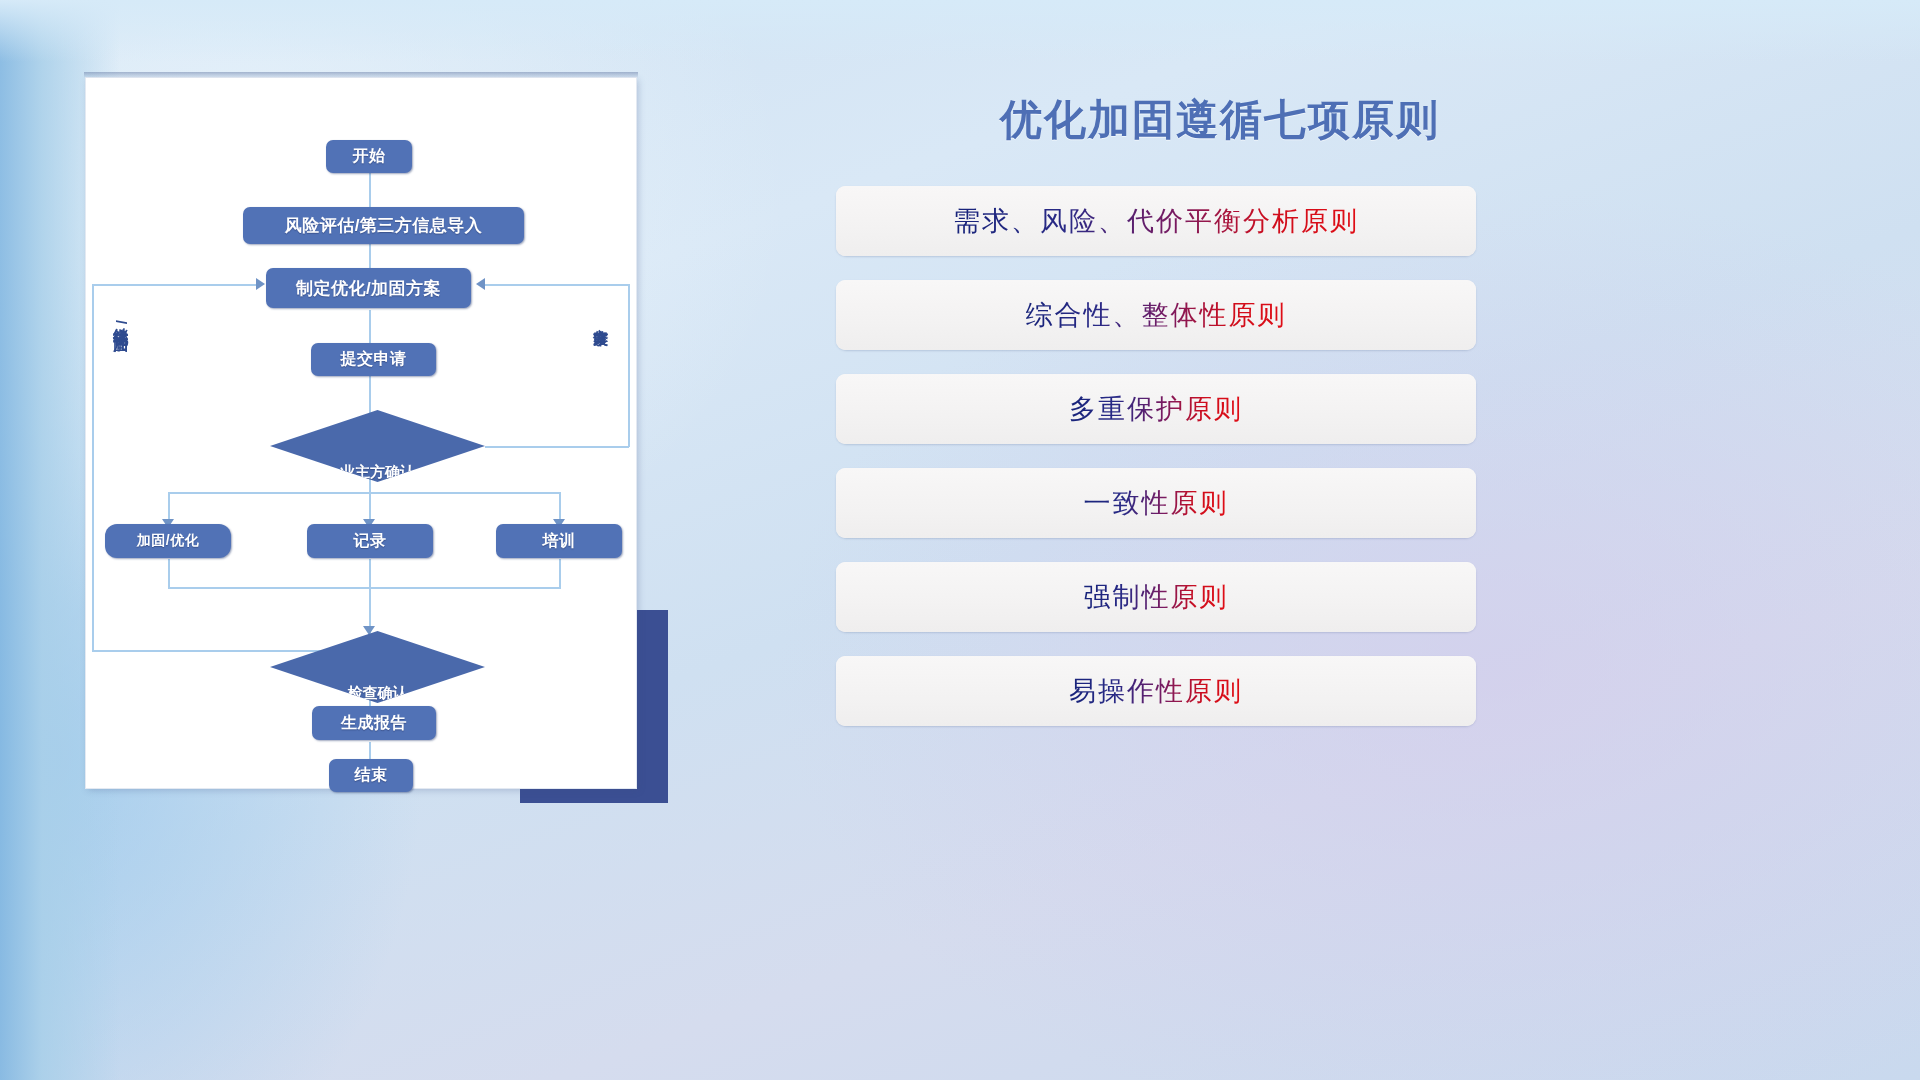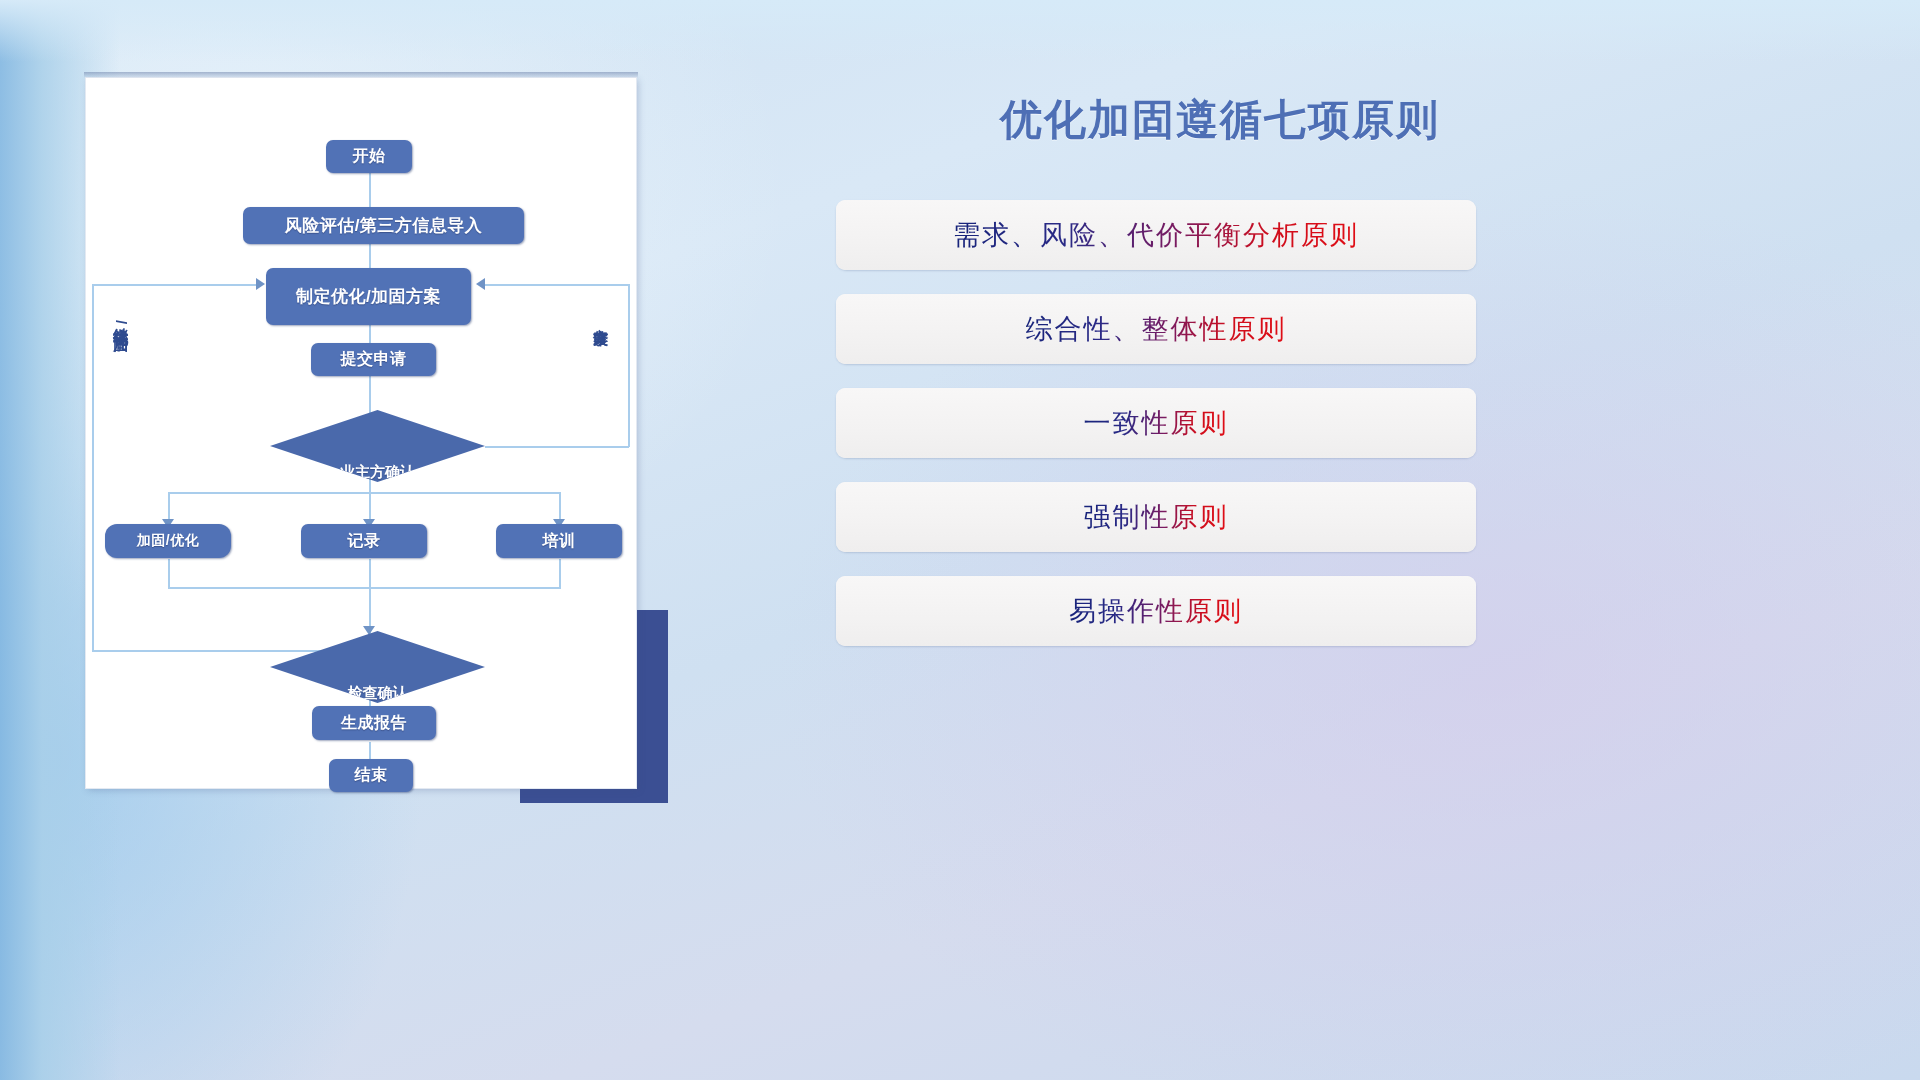--- a/index.html
+++ b/index.html
@@ -86,21 +86,21 @@
   .arw-r{border-top:6px solid transparent;border-bottom:6px solid transparent;border-left:9px solid #6f93c6;}
 
   
   #title{
     position:absolute;left:940px;top:92px;width:560px;
     text-align:center;
     font-size:42px;font-weight:bold;letter-spacing:2px;
     color:#4e6fb5;
     text-shadow:0 1px 0 rgba(255,255,255,.55);
   }
-  #cards{position:absolute;left:836px;top:200px;width:640px;}
+  #cards{position:absolute;left:836px;top:186px;width:640px;}
   .pcard{
     position:relative;
     height:66px;margin-bottom:24px;
     border-radius:10px;
     background:linear-gradient(180deg,#f7f6f6 0%,#f2f1f1 55%,#efeeee 100%);
     padding:2px;
     background-clip:padding-box;
     display:flex;align-items:center;justify-content:center;
     box-shadow:0 1px 2px rgba(90,110,150,.25);
   }
@@ -177,37 +177,37 @@
       <div class="arw arw-l" style="left:390px;top:200px;"></div>
 
       <div class="node" style="left:240px;top:62px;width:86px;height:33px;font-size:16px;">
         <span>开始</span>
       </div>
 
       <div class="node" style="left:157px;top:129px;width:281px;height:37px;font-size:17px;">
         <span>风险评估/第三方信息导入</span>
       </div>
 
-      <div class="node" style="left:180px;top:190px;width:205px;height:57px;font-size:17px;">
+      <div class="node" style="left:180px;top:190px;width:205px;height:40px;font-size:17px;">
         <span>制定优化/加固方案</span>
       </div>
 
       <div class="node" style="left:225px;top:265px;width:125px;height:33px;font-size:16px;">
         <span>提交申请</span>
       </div>
 
       <div class="diamond" style="left:184px;top:332px;width:215px;height:72px;font-size:15px;">
         <span>业主方确认</span>
       </div>
 
       <div class="node" style="left:19px;top:446px;width:126px;height:34px;font-size:14px;border-radius:12px;">
         <span>加固/优化</span>
       </div>
 
-      <div class="node" style="left:215px;top:446px;width:126px;height:34px;font-size:16px;">
+      <div class="node" style="left:221px;top:446px;width:126px;height:34px;font-size:16px;">
         <span>记录</span>
       </div>
 
       <div class="node" style="left:410px;top:446px;width:126px;height:34px;font-size:16px;">
         <span>培训</span>
       </div>
 
       <div class="diamond" style="left:184px;top:553px;width:215px;height:72px;font-size:15px;">
         <span>检查确认</span>
       </div>
@@ -234,20 +234,24 @@
       <div class="pcard-inner"></div>
       <span class="ptext">需求、风险、代价平衡分析原则</span>
     </div>
 
     <div class="pcard">
       <div class="pcard-inner"></div>
       <span class="ptext">综合性、整体性原则</span>
     </div>
 
 
+    <div class="pcard">
+      <div class="pcard-inner"></div>
+      <span class="ptext">多重保护原则</span>
+    </div>
 
     <div class="pcard">
       <div class="pcard-inner"></div>
       <span class="ptext">一致性原则</span>
     </div>
 
     <div class="pcard">
       <div class="pcard-inner"></div>
       <span class="ptext">强制性原则</span>
     </div>

